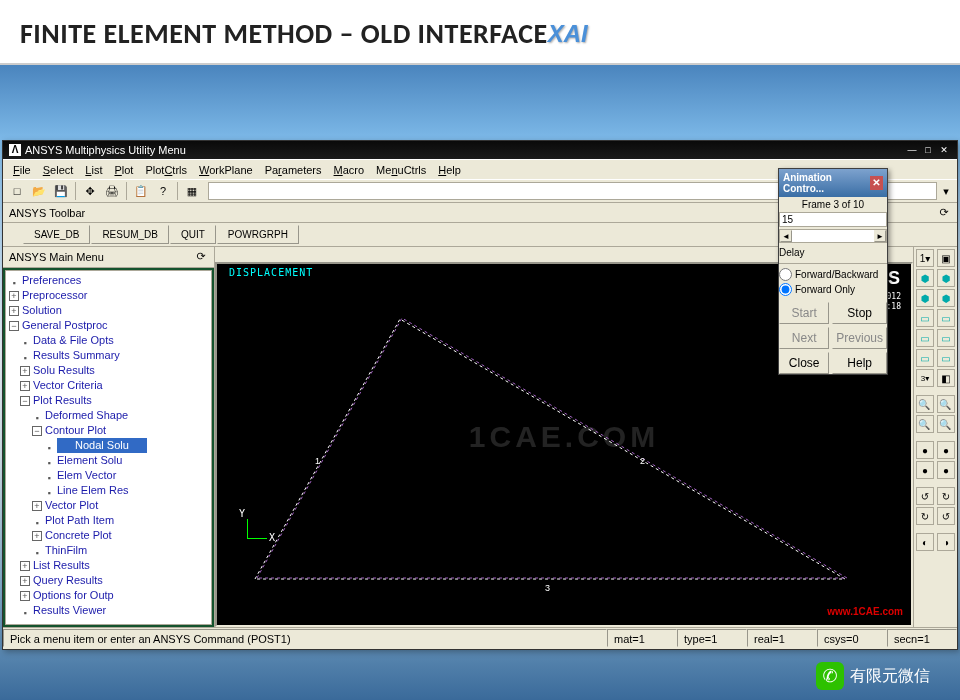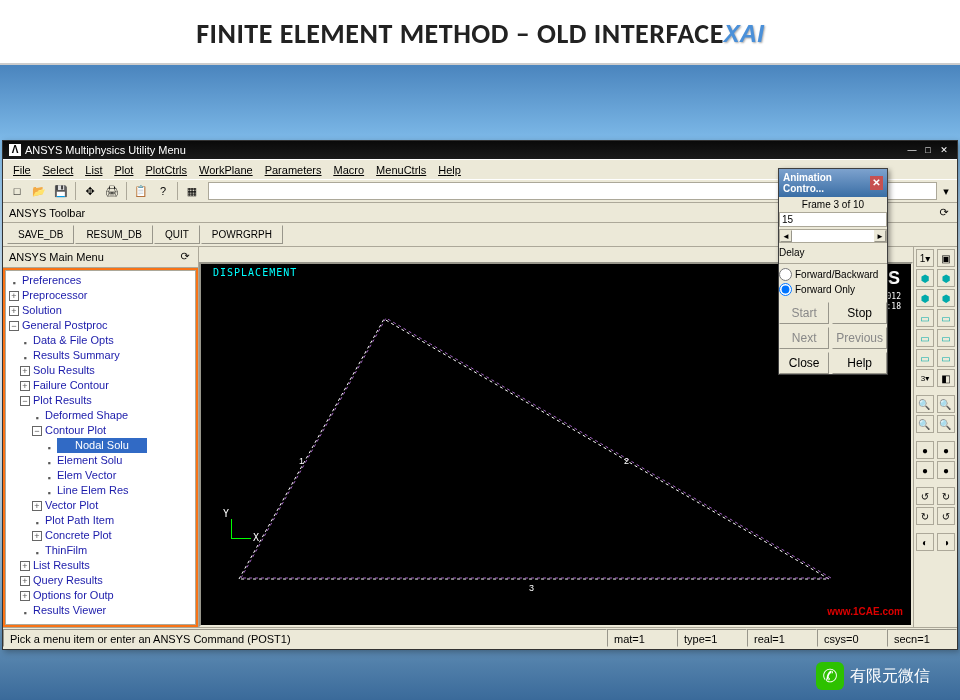--- a/index.html
+++ b/index.html
@@ -1,37 +1,37 @@
 <!DOCTYPE html>
 <html><head>
 <meta charset="utf-8">
 <style>
 * { margin: 0; padding: 0; box-sizing: border-box; font-family: Tahoma, Verdana, Arial, sans-serif; }
 body { width: 960px; height: 700px; background: linear-gradient(to bottom, #1e5799 0%, #7db9e8 20%, #b8d8f0 35%, #e8f0f8 50%, #d0e0e8 65%, #7da8c8 85%, #3a6a9a 100%); position: relative; overflow: hidden; }
-.slide-title { position:absolute; top:0; left:0; right:0; background:#fff; padding:16px 20px 12px; border-bottom:2px solid #ccc; display:flex; justify-content:center; align-items:center; }
+.slide-title { position:absolute; top:0; left:0; right:0; background:#fff; padding:16px 20px 12px; border-bottom:2px solid #ccc; display:flex; justify-content:flex-start; align-items:center; }
 .slide-title h1 { font-size:28px; font-weight:bold; color:#222; letter-spacing:0.5px; font-family:Calibri,Arial,sans-serif; }
 .slide-logo { font-size:24px; font-weight:bold; color:#4a90d9; font-style:italic; text-shadow:1px 1px 2px #aaa; }
 .app-window { position:absolute; top:140px; left:2px; width:956px; height:510px; background:#ece9d8; border:1px solid #333; box-shadow:2px 2px 6px rgba(0,0,0,0.3); }
 .titlebar { background:linear-gradient(to bottom,#0a0a0a,#1a1a1a); color:#fff; padding:3px 6px; font-size:11px; display:flex; align-items:center; justify-content:space-between; height:18px; }
 .titlebar-left { display:flex; align-items:center; gap:4px; }
 .titlebar-icon { width:12px; height:12px; background:#fff; font-size:10px; color:#000; text-align:center; line-height:12px; font-weight:bold; }
 .titlebar-controls { display:flex; gap:2px; }
 .titlebar-btn { width:14px; height:12px; color:#fff; font-size:9px; text-align:center; line-height:12px; cursor:pointer; }
-.menubar { background:#ece9d8; padding:2px 4px; font-size:11px; height:20px; display:flex; align-items:center; border-top:1px solid #fff;text-decoration:underline; }
+.menubar { background:#ece9d8; padding:2px 4px; font-size:11px; height:20px; display:flex; align-items:center; border-top:1px solid #fff; }
 .menu-item { padding:2px 6px; cursor:pointer; }
 .menu-item u { text-decoration:underline; }
 .toolbar { background:#ece9d8; padding:2px 4px; border-top:1px solid #fff; border-bottom:1px solid #aca899; height:24px; display:flex; align-items:center; gap:2px; }
 .tool-btn { width:20px; height:20px; border:1px solid #ece9d8; display:flex; align-items:center; justify-content:center; font-size:11px; cursor:pointer; background:#ece9d8; }
 .tool-sep { width:1px; height:18px; background:#aca899; margin:0 2px; }
 .tool-field { flex:1; height:18px; border:1px solid #aca899; background:#fff; margin-left:4px; }
 .toolbar-row { background:#ece9d8; padding:2px 6px; font-size:11px; border-bottom:1px solid #aca899; display:flex; align-items:center; height:20px; justify-content:space-between; }
-.ansys-toolbar { background:#ece9d8; padding:2px 4px; border-bottom:1px solid #aca899; display:flex; height:24px; }
+.ansys-toolbar { background:#ece9d8; padding:2px 20px; border-bottom:1px solid #aca899; display:flex; height:24px; }
 .ansys-tb-btn { padding:3px 10px; border:1px outset #ece9d8; background:#ece9d8; font-size:10px; cursor:pointer; margin-right:1px; }
 .main-area { display:flex; height:380px; }
-.main-menu { width:196px; background:#f97316; border-right:1px solid #aca899; display:flex; flex-direction:column; }
+.main-menu { width:212px; background:#14532d; border-right:1px solid #aca899; display:flex; flex-direction:column; }
 .main-menu-title { padding:3px 6px; font-size:11px; background:#ece9d8; border-bottom:1px solid #aca899; display:flex; justify-content:space-between; align-items:center; }
 .tree { flex:1; overflow-y:auto; background:#fff; border:1px solid #aca899; margin:2px; padding:2px 2px; font-size:11px; line-height:15px; }
 .tree-item { display:flex; align-items:center; cursor:pointer; padding:0 1px; white-space:nowrap; }
 .tree-icon { display:inline-block; width:10px; height:10px; border:1px solid #666; text-align:center; line-height:8px; font-size:9px; margin-right:3px; background:#fff; color:#555; }
 .tree-icon.minus::before { content:"−"; }
 .tree-icon.plus::before { content:"+"; }
 .tree-bullet { display:inline-block; width:10px; height:10px; margin-right:3px; font-size:9px; text-align:center; color:#555; }
 .tree-text { color:#1a1aaa; }
 .tree-text.selected { background:#316ac5; color:#fff; padding:0 18px; }
 .indent1 { padding-left:12px; }
@@ -167,21 +167,21 @@
           <div class="tree-item indent1">
             <span class="tree-bullet">▪</span>
             <span class="tree-text">Results Summary</span>
           </div>
           <div class="tree-item indent1">
             <span class="tree-icon plus"></span>
             <span class="tree-text">Solu Results</span>
           </div>
           <div class="tree-item indent1">
             <span class="tree-icon plus"></span>
-            <span class="tree-text">Failure Contour</span>
+            <span class="tree-text">Vector Criteria</span>
           </div>
           <div class="tree-item indent1">
             <span class="tree-icon minus"></span>
             <span class="tree-text">Plot Results</span>
           </div>
           <div class="tree-item indent2">
             <span class="tree-bullet">▪</span>
             <span class="tree-text">Deformed Shape</span>
           </div>
           <div class="tree-item indent2">
@@ -237,20 +237,21 @@
             <span class="tree-text">Results Viewer</span>
           </div>
         </div>
     </div>
 
     <div class="graphics">
       <div class="graphics-header">DISPLACEMENT</div>
       <div class="graphics-brand">Λ<span>ANSYS</span></div>
       <div class="graphics-date">MAR  9 2012
 23:02:18</div>
+      <div class="watermark">1CAE.COM</div>
       <div class="footer-watermark">www.1CAE.com</div>
       <svg class="triangle-svg" viewBox="0 0 620 290">
         <polygon points="10,270 155,10 600,270" fill="none" stroke="#fff" stroke-width="1" stroke-dasharray="3,3"></polygon>
         <polygon points="10,270 155,10 600,270" fill="none" stroke="#a060c0" stroke-width="1" stroke-dasharray="3,3" transform="translate(2,-1)"></polygon>
         <text x="70" y="155" fill="#fff" font-size="9">1</text>
         <text x="395" y="155" fill="#fff" font-size="9">2</text>
         <text x="300" y="282" fill="#fff" font-size="9">3</text>
       </svg>
       <div class="graphics-axis">
         <div class="axis-y"></div>

